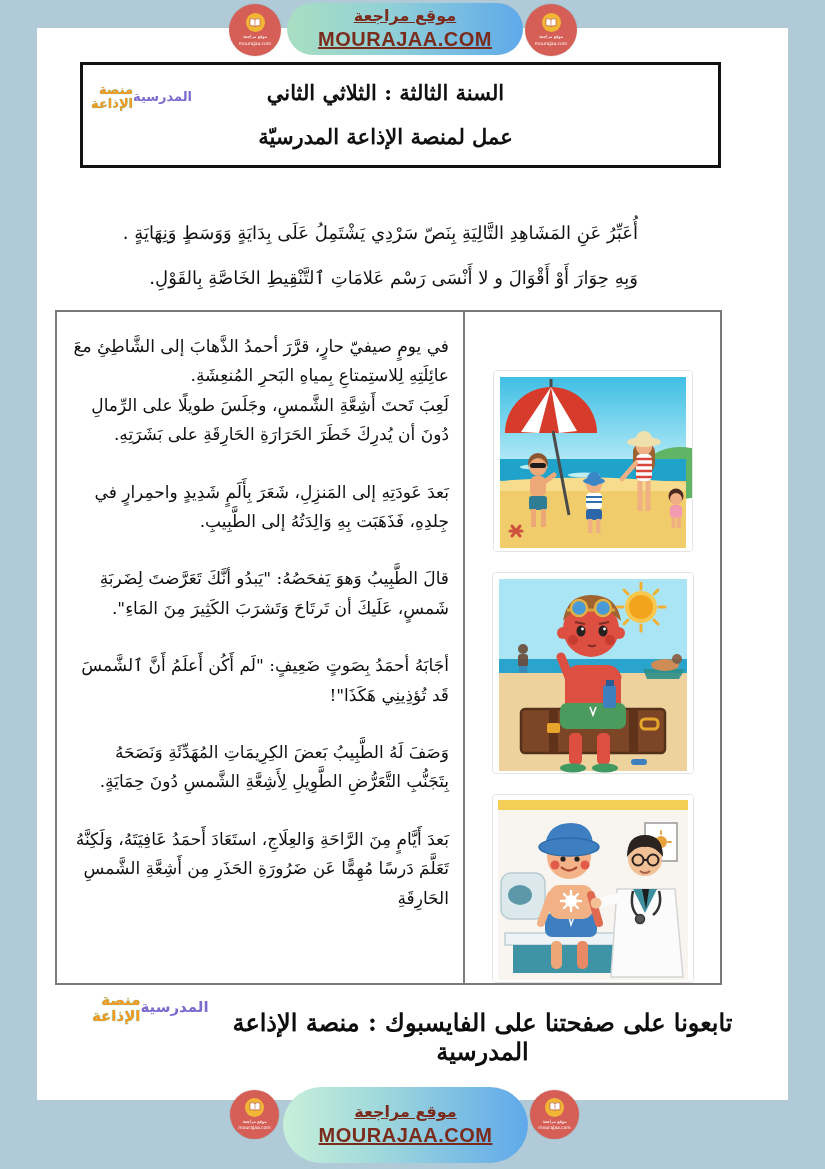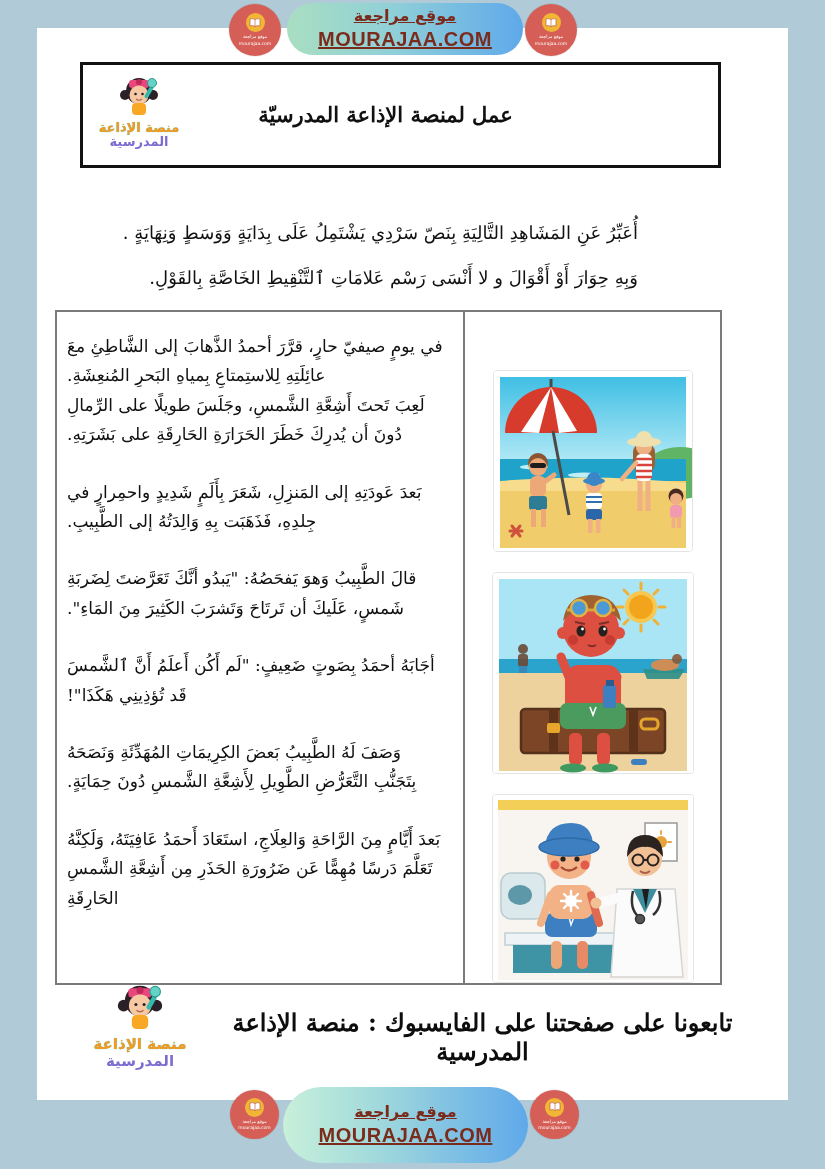--- a/index.html
+++ b/index.html
@@ -23,35 +23,35 @@
   .badge .blabel { font-size:4.5px; color:#ffffff; text-align:center; line-height:1.4; margin-top:2px; direction:rtl; }
 
   
   .title-box { position:absolute; left:43px; top:34px; width:641px; height:106px; border:3px solid #121212;
     display:flex; align-items:center; }
   .title-text { flex:1; text-align:center; direction:rtl; padding-right:30px; }
   .title-text div { font-size:21px; font-weight:bold; color:#101010; line-height:2.1;
     font-family:"DejaVu Serif","Liberation Serif",serif; }
 
   
-  .radio-logo { display:flex; flex-direction:column; align-items:center; width:96px; }
+  .radio-logo { display:flex; flex-direction:row; align-items:center; width:96px; }
   .radio-logo .l1 { font-size:13px; font-weight:bold; color:#f59a1f; text-shadow:0 0 1px #2bb3a3; direction:rtl; line-height:1.1; }
   .radio-logo .l2 { font-size:13px; font-weight:bold; color:#7d6bd0; direction:rtl; line-height:1.15;text-align:right; }
   .logo-in-titlebox { position:absolute; left:8px; top:8px; }
   .logo-in-footer { position:absolute; left:55px; top:952px; }
 
   
   .instructions { position:absolute; top:182px; right:150px; left:25px; direction:rtl; 
     font-size:18px; color:#111; line-height:2.5; font-family:"DejaVu Serif","Liberation Serif",serif; }
 
   
   .story-table { position:absolute; left:18px; top:282px; width:667px; height:675px; border:2px solid #7a7a7a; display:flex; }
   .story-text-col { width:408px; border-right:2px solid #7a7a7a; padding:20px 14px 10px 10px; direction:rtl; }
   .story-text-col p { font-size:17px; color:#101010; line-height:1.73; margin-bottom:28px; white-space:pre-line;
-    font-family:"DejaVu Serif","Liberation Serif",serif; text-align:left; }
+    font-family:"DejaVu Serif","Liberation Serif",serif; text-align:right; }
   .story-img-col { flex:1; display:flex; flex-direction:column; align-items:center; padding-top:58px; }
   .illu-card { background:#fff; border:1px solid #e4e4e4; border-radius:4px; overflow:hidden; }
   .illu-card + .illu-card { margin-top:20px; }
 
   
   .footer-line { position:absolute; left:165px; right:25px; top:980px; text-align:center; direction:rtl;
     font-size:24px; font-weight:bold; color:#0d0d0d; font-family:"DejaVu Serif","Liberation Serif",serif; }
 </style>
 </head>
 <body>
@@ -97,20 +97,21 @@
           <circle cx="30.5" cy="21" r="1.3" fill="#2b2027"></circle>
           <path d="M24 26 Q27 28.5 30 26" stroke="#b06648" stroke-width="1.2" fill="none"></path>
           <rect x="35" y="12" width="4" height="14" rx="2" transform="rotate(30 37 19)" fill="#35b8ad"></rect>
           <circle cx="40" cy="10" r="4.5" fill="#63d3c6" stroke="#2e9a90" stroke-width="1"></circle>
           <rect x="20" y="30" width="14" height="12" rx="4" fill="#f9a825"></rect>
         </svg>
         <div class="l1">منصة الإذاعة</div>
         <div class="l2">المدرسية</div>
       </div>
       <div class="title-text">
+        <div>السنة الثالثة : الثلاثي الثاني</div>
         <div>عمل لمنصة الإذاعة المدرسيّة</div>
       </div>
     </div>
 
     <div class="instructions">
       <div>أُعَبِّرُ عَنِ المَشَاهِدِ التَّالِيَةِ بِنَصّ سَرْدِي يَشْتَمِلُ عَلَى بِدَايَةٍ وَوَسَطٍ وَنِهَايَةٍ .</div>
       <div>وَبِهِ حِوَارَ أَوْ أَقْوَالَ و لا أَنْسَى رَسْم عَلامَاتِ ٱلتَّنْقِيطِ الخَاصَّةِ بِالقَوْلِ.</div>
     </div>
 
     <div class="story-table">

